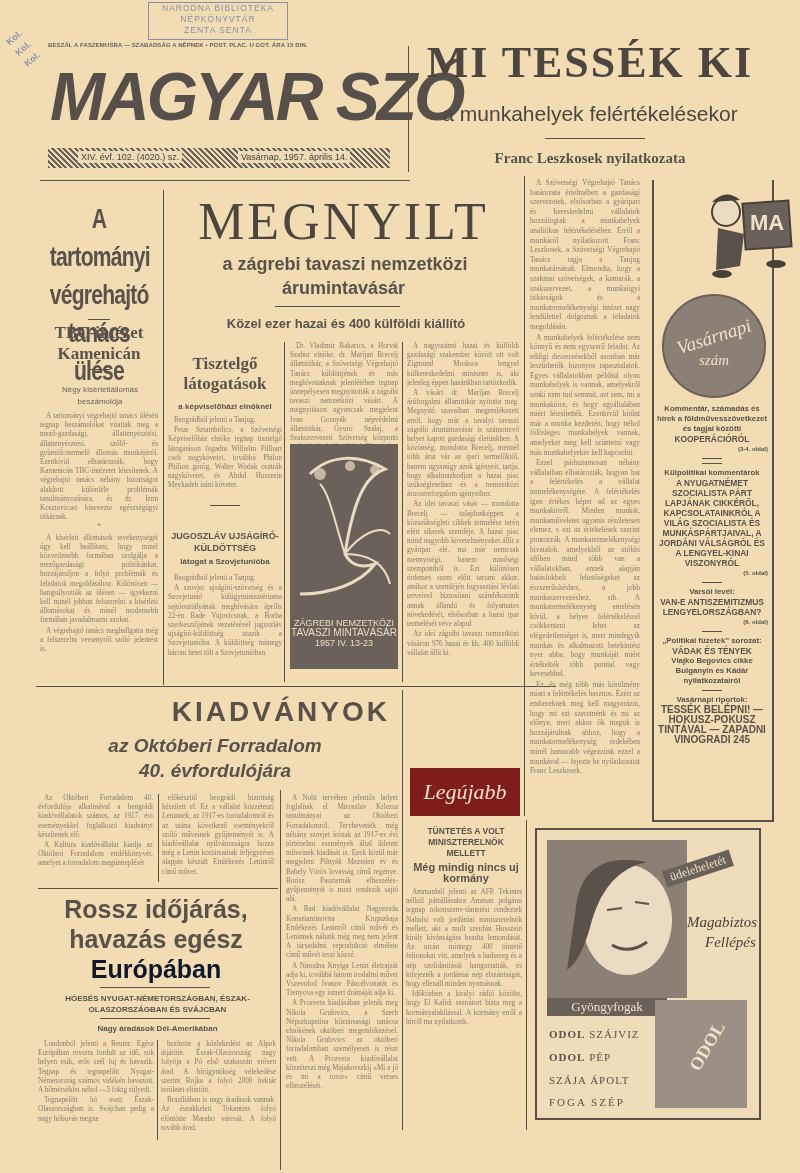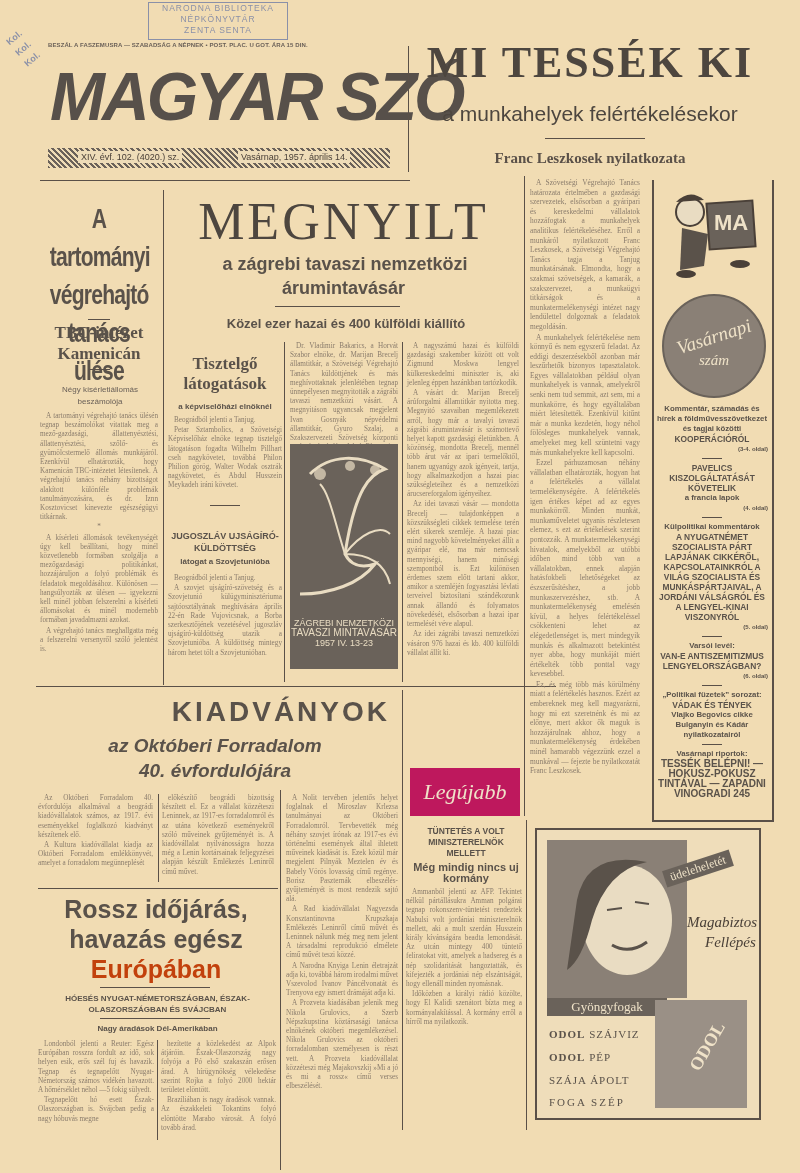--- a/index.html
+++ b/index.html
@@ -104,21 +104,21 @@
 
 <div class="vline" style="left:524px;top:176px;height:640px;"></div>
 <div class="abs small" style="left:530px;top:178px;width:110px;font-size:7.4px;line-height:9.6px;">
   <p>A Szövetségi Végrehajtó Tanács határozata értelmében a gazdasági szervezetek, elsősorban a gyáripari és kereskedelmi vállalatok hozzáfogtak a munkahelyek analitikus felértékeléséhez. Erről a munkáról nyilatkozott Franc Leszkosek, a Szövetségi Végrehajtó Tanács tagja a Tanjug munkatársának. Elmondta, hogy a szakmai szövetségek, a kamarák, a szakszervezet, a munkaügyi titkárságok és a munkatermelékenységi intézet nagy lendülettel dolgoznak a feladatok megoldásán.</p>
   <p>A munkahelyek felértékelése nem könnyű és nem egyszerű feladat. Az eddigi deszerzésekből azonban már leszűrhetők bizonyos tapasztalatok. Egyes vállalatokban például olyan munkahelyek is vannak, amelyekről senki nem tud semmit, azt sem, mi a munkakörre, és hogy egyáltalában miért létesítették. Ezenkívül kitűnt már a munka kezdetén, hogy néhol fölösleges munkahelyek vannak, amelyeket meg kell szüntetni vagy más munkahelyekre kell kapcsolni.</p>
   <p>Ezzel párhuzamosan néhány vállalatban elhatározták, hogyan hat a felértékelés a vállalat termelékenységére. A felértékelés igen értékes képet ad az egyes munkakörről. Minden munkát, munkaműveletet ugyanis részletesen elemez, s ezt az értékelések szerint pontozzák. A munkatermelékenységi hivatalok, amelyekből az utóbbi időben mind több van a vállalatokban, ennek alapján hatásfokbeli lehetőségeket az észszerűsítéshez, a jobb munkaszervezéshez, stb. A munkatermelékenység emelésén kívül, a helyes felértékeléssel csökkenteni lehet az elégedetlenséget is, mert mindegyik munkás és alkalmazott betekintést nyer abba, hogy munkáját miért értékelték több ponttal vagy kevesebbel.</p>
   <p>Ez, és még több más körülmény miatt a felértékelés hasznos. Ezért az embereknek meg kell magyarázni, hogy mi ezt szeretnénk és mi az előnye, mert akkor ők maguk is hozzájárulnak ahhoz, hogy a munkatermelékenység érdekében minél hamarabb végezzünk ezzel a munkával — fejezte be nyilatkozatát Franc Leszkosek.</p>
 </div>
 
 <div class="abs" style="left:652px;top:180px;width:118px;height:640px;border-left:2px solid #5a5048;border-right:2px solid #5a5048;border-bottom:2px solid #5a5048;"></div>
-<div class="abs" style="left:668px;top:188px;width:92px;height:92px;">
+<div class="abs" style="left:704px;top:188px;width:92px;height:92px;">
   <svg width="92" height="92" viewBox="0 0 92 92">
     <circle cx="22" cy="24" r="14" fill="#e9dcc2" stroke="#4a4038" stroke-width="2"></circle>
     <path d="M8 14 Q22 0 36 12" fill="#4a4038"></path>
     <rect x="40" y="14" width="46" height="46" fill="#6a625a" stroke="#4a4038" stroke-width="2" transform="rotate(-4 63 37)"></rect>
     <path d="M14 40 L40 46 L36 78 L12 82 Z" fill="#5a524a"></path>
     <ellipse cx="18" cy="86" rx="10" ry="4" fill="#4a4038"></ellipse>
     <ellipse cx="72" cy="76" rx="10" ry="4" fill="#4a4038"></ellipse>
   </svg>
   <span style="position:absolute;left:46px;top:22px;font-family:'Liberation Sans',sans-serif;font-weight:bold;font-size:22px;color:#efe2c8;">MA</span>
 </div>
@@ -126,25 +126,20 @@
   <div style="font-size:19px;margin-top:30px;transform:rotate(-18deg);">Vasárnapi</div>
   <div style="font-size:15px;margin-top:4px;">szám</div>
 </div>
 <div class="abs center sans" style="left:656px;top:404px;width:112px;font-size:7.8px;line-height:10px;color:#5a524a;font-weight:bold;">
   <div>
     <div>Kommentár, számadás és hírek a földművesszövetkezet és tagjai közötti</div>
     <div style="font-size:8.4px;">KOOPERÁCIÓRÓL</div>
     <div style="text-align:right;font-size:6px;">(3-4. oldal)</div>
   </div>
   <div class="hline" style="position:relative;left:46px;width:20px;margin:4px 0;"></div>
-  <div>
-    <div style="font-size:8.4px;">PAVELICS KISZOLGÁLTATÁSÁT KÖVETELIK</div>
-    <div>a francia lapok</div>
-    <div style="text-align:right;font-size:6px;">(4. oldal)</div>
-  </div>
   <div class="hline" style="position:relative;left:46px;width:20px;margin:4px 0;"></div>
   <div>
     <div>Külpolitikai kommentárok</div>
     <div style="font-size:8.4px;">A NYUGATNÉMET SZOCIALISTA PÁRT LAPJÁNAK CIKKÉRŐL, KAPCSOLATAINKRÓL A VILÁG SZOCIALISTA ÉS MUNKÁSPÁRTJAIVAL, A JORDÁNI VÁLSÁGRÓL ÉS A LENGYEL-KINAI VISZONYRÓL</div>
     <div style="text-align:right;font-size:6px;">(5. oldal)</div>
   </div>
   <div class="hline" style="position:relative;left:46px;width:20px;margin:4px 0;"></div>
   <div>
     <div>Varsói levél:</div>
     <div style="font-size:8.4px;">VAN-E ANTISZEMITIZMUS LENGYELORSZÁGBAN?</div>
@@ -178,37 +173,37 @@
 <div class="abs small" style="left:286px;top:794px;width:112px;">
   <p>A Nolit tervében jelentős helyet foglalnak el Miroszlav Krlezsa tanulmányai az Októberi Forradalomról. Tervbevették még néhány szovjet írónak az 1917-es évi történelmi események által ihletett műveinek kiadását is. Ezek közül már megjelent Pilnyák Meztelen év és Babely Vörös lovasság című regénye. Borisz Paszternák elbeszélés-gyűjteményét is most rendezik sajtó alá.</p>
   <p>A Rad kiadóvállalat Nagyezsda Konsztantinovna Krupszkaja Emlékezés Leninről című művét és Leninnek nálunk még meg nem jelent A társadalmi reprodukció elmélete című művét teszi közzé.</p>
   <p>A Narodna Knyiga Lenin életrajzát adja ki, továbbá három irodalmi művet Vszevolod Ivanov Páncélvonatát és Trenyova egy ismert drámáját adja ki.</p>
   <p>A Prozveta kiadásában jelenik meg Nikola Grulovics, a Szerb Népszkupstina köztársasági tanácsa elnökének októberi megemlékezésel. Nikola Grulovics az októberi forradalomban személyesen is részt vett. A Prozveta kiadóvállalat közzéteszi még Majakovszkij »Mi a jó és mi a rossz« című verses elbeszélését.</p>
 </div>
 <div class="hline" style="left:38px;top:888px;width:240px;"></div>
 
 <div class="abs center sans" style="left:36px;top:894px;width:240px;font-size:25px;line-height:30px;font-weight:bold;color:#5a524a;">Rossz időjárás,</div>
 <div class="abs center sans" style="left:36px;top:924px;width:240px;font-size:25px;line-height:30px;font-weight:bold;color:#5a524a;">havazás egész</div>
-<div class="abs center sans" style="left:36px;top:954px;width:240px;font-size:25px;line-height:30px;font-weight:bold;color:#c2410c;">Európában</div>
+<div class="abs center sans" style="left:36px;top:954px;width:240px;font-size:25px;line-height:30px;font-weight:bold;color:#0f172a;">Európában</div>
 <div class="hline" style="left:100px;top:987px;width:110px;"></div>
 <div class="abs center sans" style="left:40px;top:993px;width:235px;font-size:8px;line-height:11px;font-weight:bold;color:#5a524a;">HÓESÉS NYUGAT-NÉMETORSZÁGBAN, ÉSZAK-OLASZORSZÁGBAN ÉS SVÁJCBAN</div>
 <div class="hline" style="left:100px;top:1018px;width:110px;"></div>
 <div class="abs center sans" style="left:40px;top:1024px;width:235px;font-size:8px;font-weight:bold;color:#5a524a;">Nagy áradások Dél-Amerikában</div>
 <div class="abs small" style="left:38px;top:1040px;width:116px;">
   <p>Londonból jelenti a Reuter: Egész Európában rosszra fordult az idő, sok helyen esik, erős szél fuj és havazik. Tegnap és tegnapelőtt Nyugat-Németország számos vidékén havazott. A hőmérséklet néhol —5 fokig sülyedt.</p>
   <p>Tegnapelőtt hó esett Észak-Olaszországban is. Svájcban pedig a nagy hóbuvás megne</p>
 </div>
 <div class="vline" style="left:157px;top:1040px;height:100px;"></div>
 <div class="abs small" style="left:161px;top:1040px;width:115px;">
   <p>hezítette a közlekedést az Alpok átjáróin. Észak-Olaszország nagy folyója a Pó első szakaszán erősen árad. A hírügynökség vélekedése szerint Rojka a folyó 2000 hektár területet elöntött.</p>
   <p>Brazíliában is nagy áradások vannak. Az északkeleti Tokantins folyó elöntötte Marabo városát. A folyó tovább árad.</p>
 </div>
 
 <div class="vline" style="left:402px;top:690px;height:440px;"></div>
-<div class="abs center" style="left:410px;top:768px;width:110px;height:48px;background:#be185d;">
+<div class="abs center" style="left:410px;top:768px;width:110px;height:48px;background:#7f1d1d;">
   <span style="font-family:'Liberation Serif',serif;font-style:italic;font-size:22px;line-height:48px;color:#efe2c8;">Legújabb</span>
 </div>
 <div class="abs center sans" style="left:410px;top:826px;width:112px;font-size:8.5px;line-height:11px;font-weight:bold;color:#5a524a;">TÜNTETÉS A VOLT MINISZTERELNÖK MELLETT</div>
 <div class="abs center sans" style="left:410px;top:862px;width:112px;font-size:11px;line-height:11px;font-weight:bold;color:#5a524a;">Még mindig nincs uj kormány</div>
 <div class="abs small" style="left:406px;top:888px;width:116px;">
   <p>Ammanból jelenti az AFP. Tekintet nélkül pártállásukra Amman polgárai tegnap rokonszenv-tüntetést rendeztek Nabulsi volt jordániai miniszterelnök mellett, aki a mult szerdán Husszein király kívánságára beadta lemondását. Az utcán mintegy 400 tüntető feliratokat vitt, amelyek a hadsereg és a nép szolidaritását hangoztatták, és kifejezték a jordániai nép elszántságát, hogy ellenáll minden nyomásnak.</p>
   <p>Időközben a királyi rádió közölte, hogy El Kalidi szenátort bízta meg a kormányalakítással. A kormány erről a hírről ma nyilatkozik.</p>
 </div>
 <div class="vline" style="left:526px;top:820px;height:310px;"></div>
 

